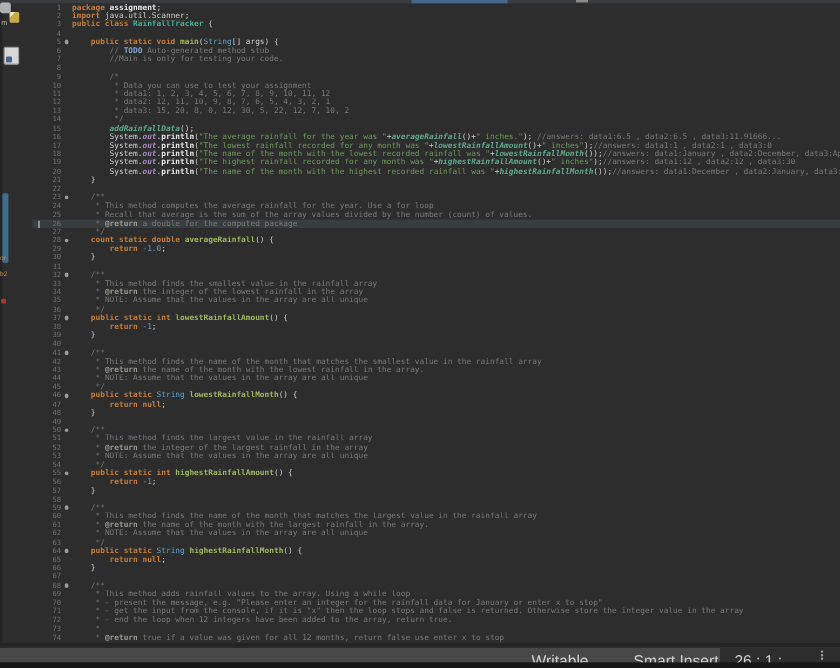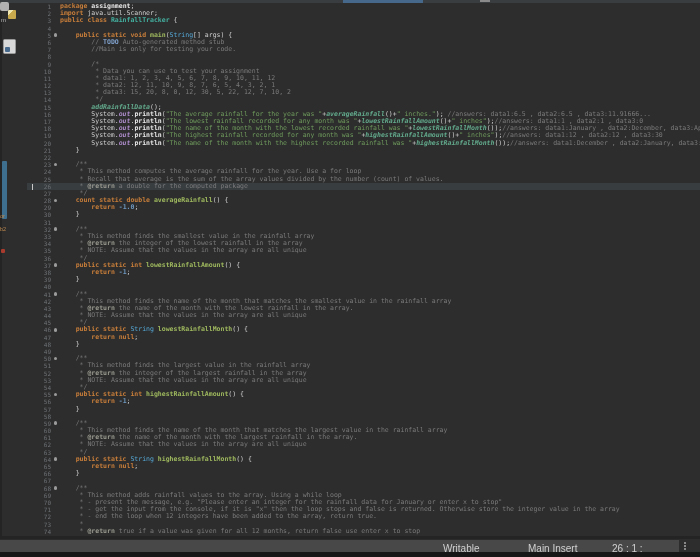--- a/index.html
+++ b/index.html
@@ -20,21 +20,21 @@
   .src{flex:1;overflow:hidden;font-size:6.5px;color:#cfcfcf;}
   .tk-kw{color:#c87e3a;font-weight:bold;}
   .tk-pl{color:#cfcfcf;}
   .tk-pb{color:#e8e8e8;font-weight:bold;}
   .tk-cls{color:#43b0a0;font-weight:bold;}
   .tk-ty{color:#55a8d6;margin-top:12px;}
   .tk-md{color:#9fb95e;font-weight:bold;}
   .tk-mc{color:#62a98c;font-style:italic;font-weight:bold;}
   .tk-fld{color:#ac8bc9;font-weight:bold;font-style:italic;}
   .tk-str{color:#6e9a5c;}
-  .tk-num{color:#6e99c0;font-weight:bold;}
+  .tk-num{color:#6e99c0;}
   .tk-cm{color:#7a7a7a;}
   .tk-td{color:#82a3ce;font-weight:bold;}
   .tk-tag{color:#9a9a90;font-weight:bold;}
   .tk-imp{color:#cfcfcf;border-bottom:1px dotted #b8a73c;text-align:center;}
   
   .left-edge{position:absolute;left:0;top:3px;width:2px;height:533px;background:#242424;}
   .change-bar{position:absolute;left:2px;top:161px;width:5px;height:58px;background:#3e6f8e;border-radius:1px;}
   .warn-icon{position:absolute;left:8px;top:10px;width:8px;height:9px;border-radius:1px;
              background:linear-gradient(135deg,#efe6b0 0 30%,#c8a94b 30% 100%);}
   .launch-icon{position:absolute;left:3px;top:39px;width:11px;height:13px;background:#d8d8d8;
@@ -44,23 +44,23 @@
   .frag-top-icon{position:absolute;left:0;top:2px;width:9px;height:9px;background:#c9c9c9;
                border-radius:2px;opacity:.85;}
   .frag-text{position:absolute;color:#b9b9b9;font-size:6px;line-height:6px;font-family:"Liberation Sans",sans-serif;}
   .frag-m{left:1px;top:17px;}
   .frag-or{left:0;top:213px;color:#c08a4e;font-size:5.5px;}
   .frag-b2{left:0;top:226px;color:#c08a4e;font-size:5.5px;}
   .frag-red{position:absolute;left:1px;top:249px;width:4px;height:4px;background:#a93b2e;border-radius:1px;}
   .caret{position:absolute;left:32px;top:184px;width:1px;height:6px;background:#c8c8c8;}
   
   .status-gap{position:absolute;left:0;top:536px;width:700px;height:3px;background:#242424;}
-  .statusbar{position:absolute;left:0;top:539px;width:679px;height:13px;background:#484848;
+  .statusbar{position:absolute;left:0;top:539px;width:600px;height:13px;background:#484848;
              border-top:1px solid #2b2b2b;font-family:"Liberation Sans",sans-serif;
-             font-size:10px;color:#d0d0d0;}
+             font-size:13px;color:#d0d0d0;}
   .status-item{position:absolute;top:2.5px;}
   .st-writable{left:443px;}
   .st-insert{left:528px;}
   .st-caret{left:612px;width:50px;text-align:left;}
   .overflow-dots{position:absolute;left:684px;top:2px;width:3px;display:flex;flex-direction:column;gap:1.5px;}
   .overflow-dots i{width:1.6px;height:1.6px;background:#9c9c9c;border-radius:50%;}
   .bottom-dark{position:absolute;left:0;top:552px;width:700px;height:5px;background:#171717;}
 </style>
 </head>
 <body>
@@ -158,21 +158,21 @@
   <div class="launch-icon"></div>
   <div class="change-bar"></div>
   <div class="frag-text frag-or">or</div>
   <div class="frag-text frag-b2">b2</div>
   <div class="frag-red"></div>
   <div class="caret"></div>
 
   <div class="status-gap"></div>
   <div class="statusbar">
     <span class="status-item st-writable">Writable</span>
-    <span class="status-item st-insert">Main Insert</span>
+    <span class="status-item st-insert">Smart Insert</span>
     <span class="status-item st-caret">26 : 1 : 1603</span>
     <span class="overflow-dots">
         <i></i>
         <i></i>
         <i></i>
       </span>
   </div>
   <div class="bottom-dark"></div>
 
 </div>

